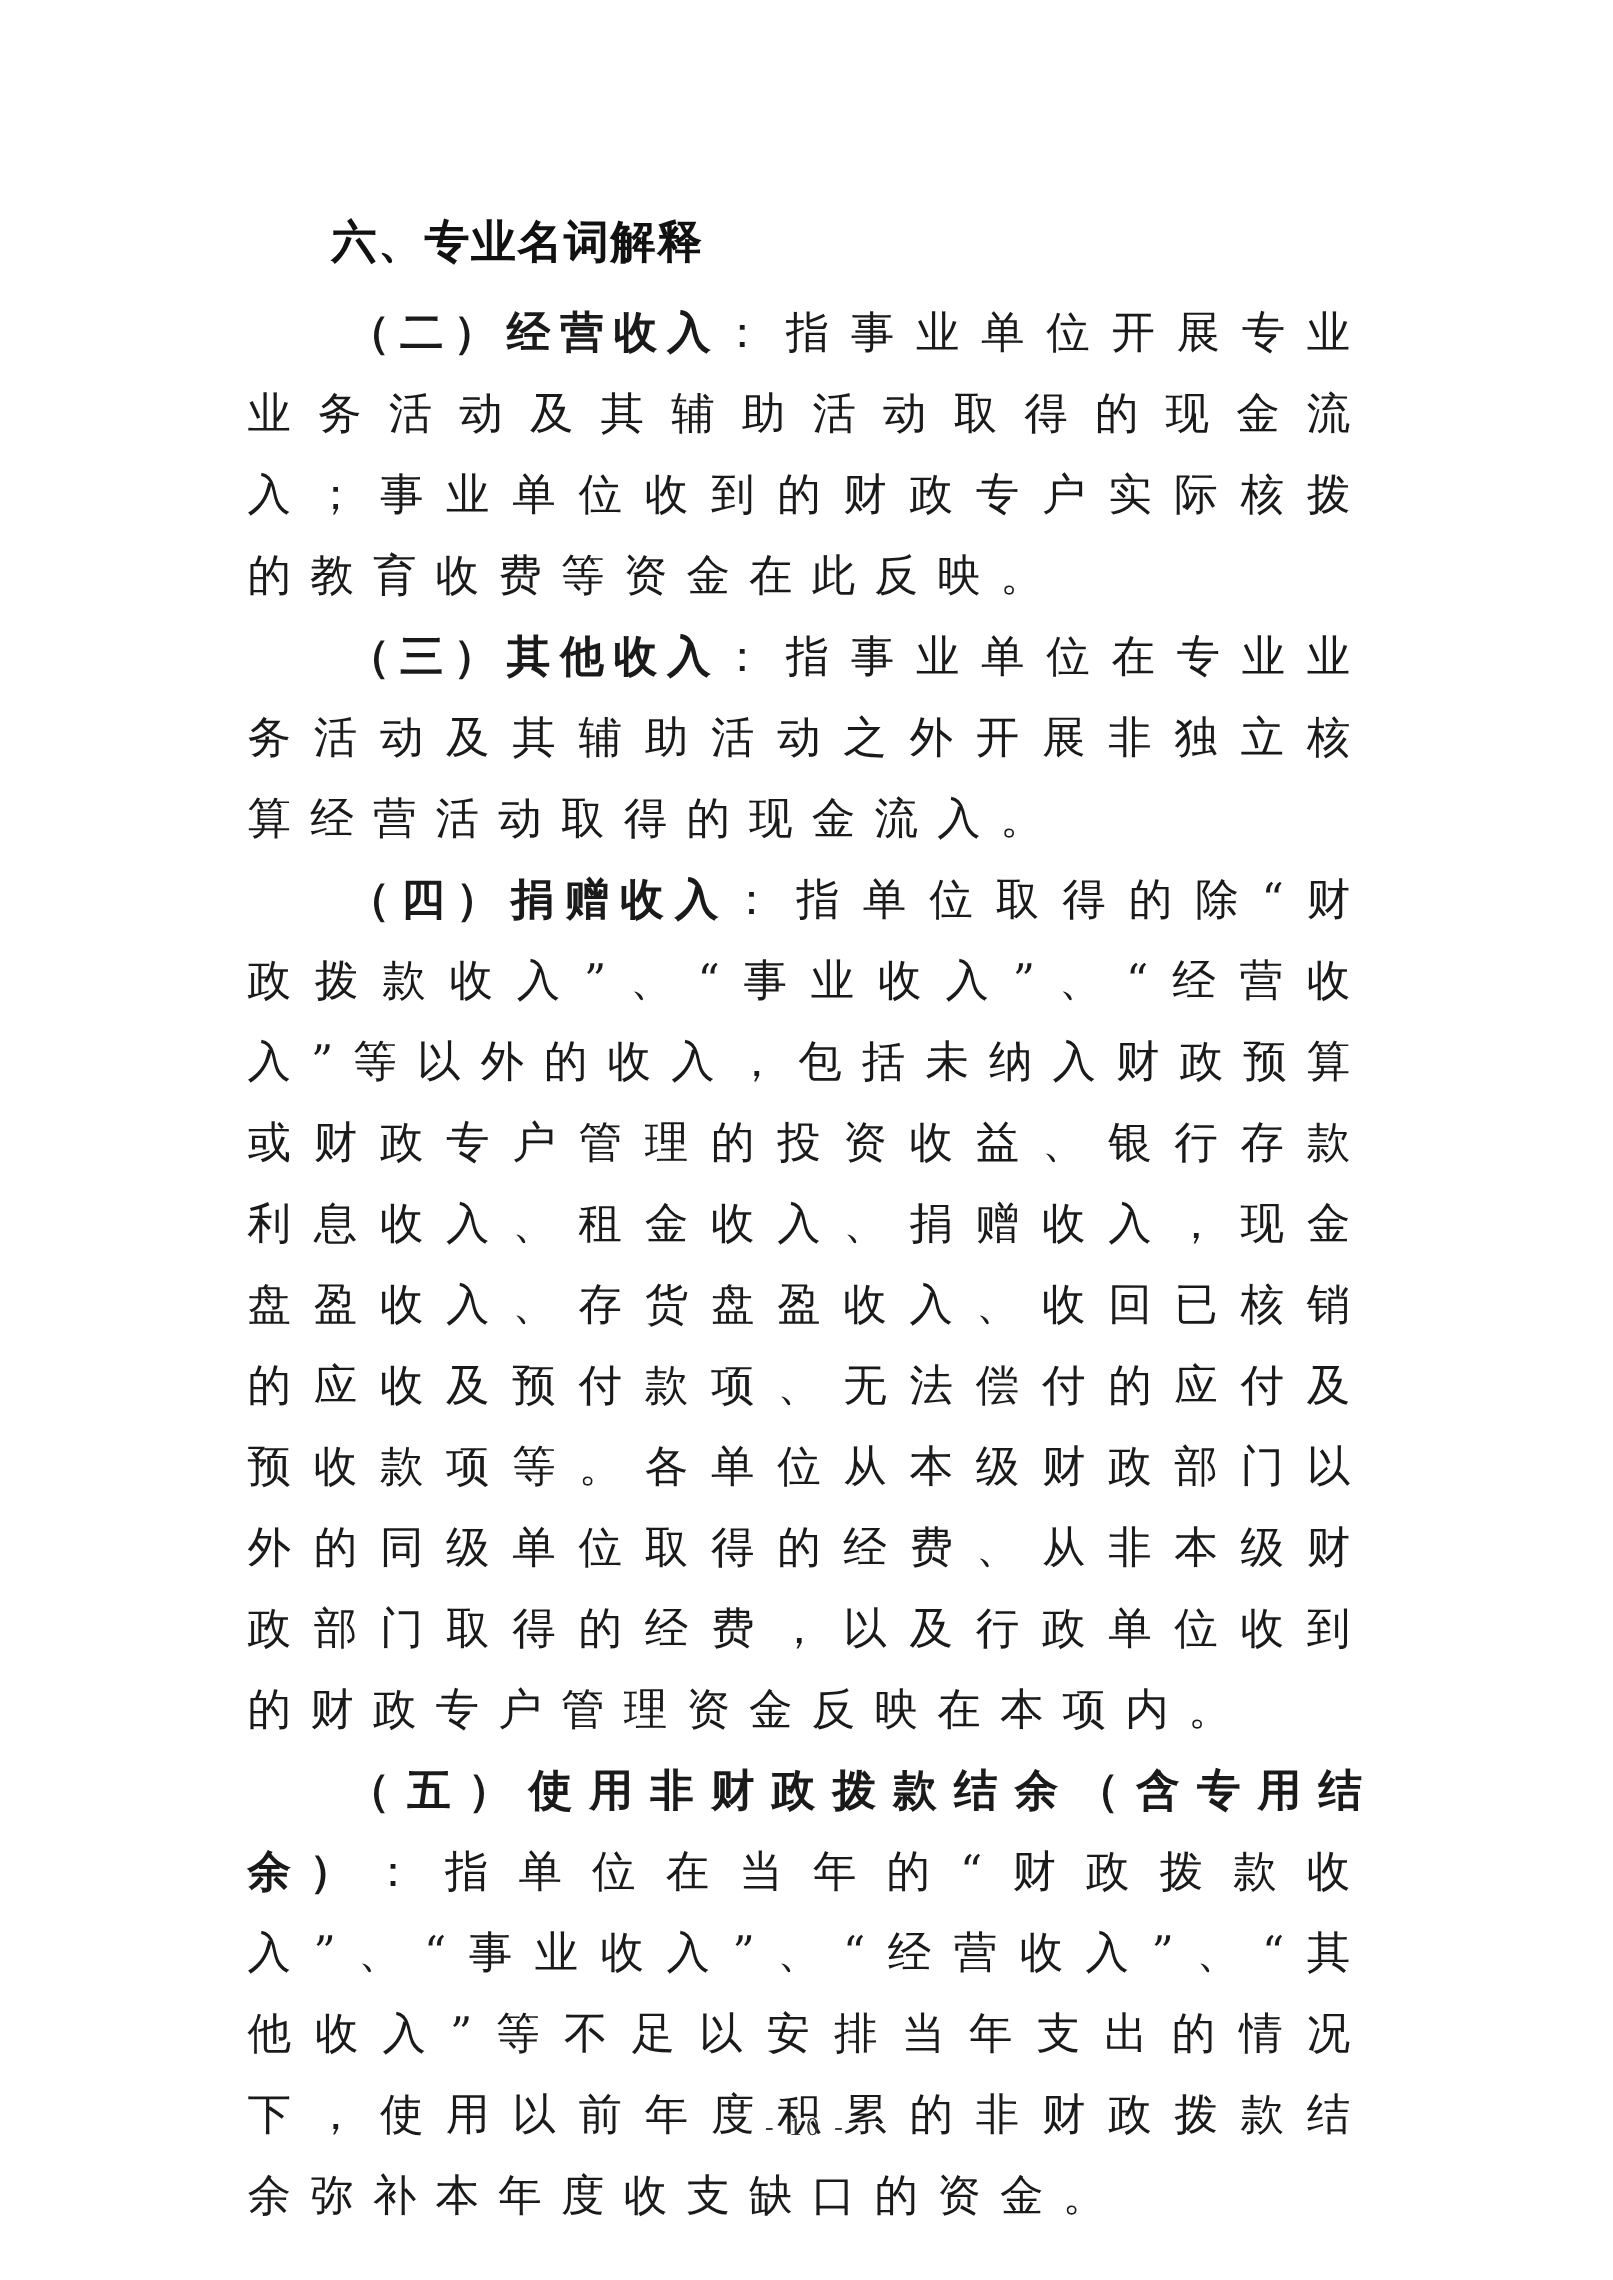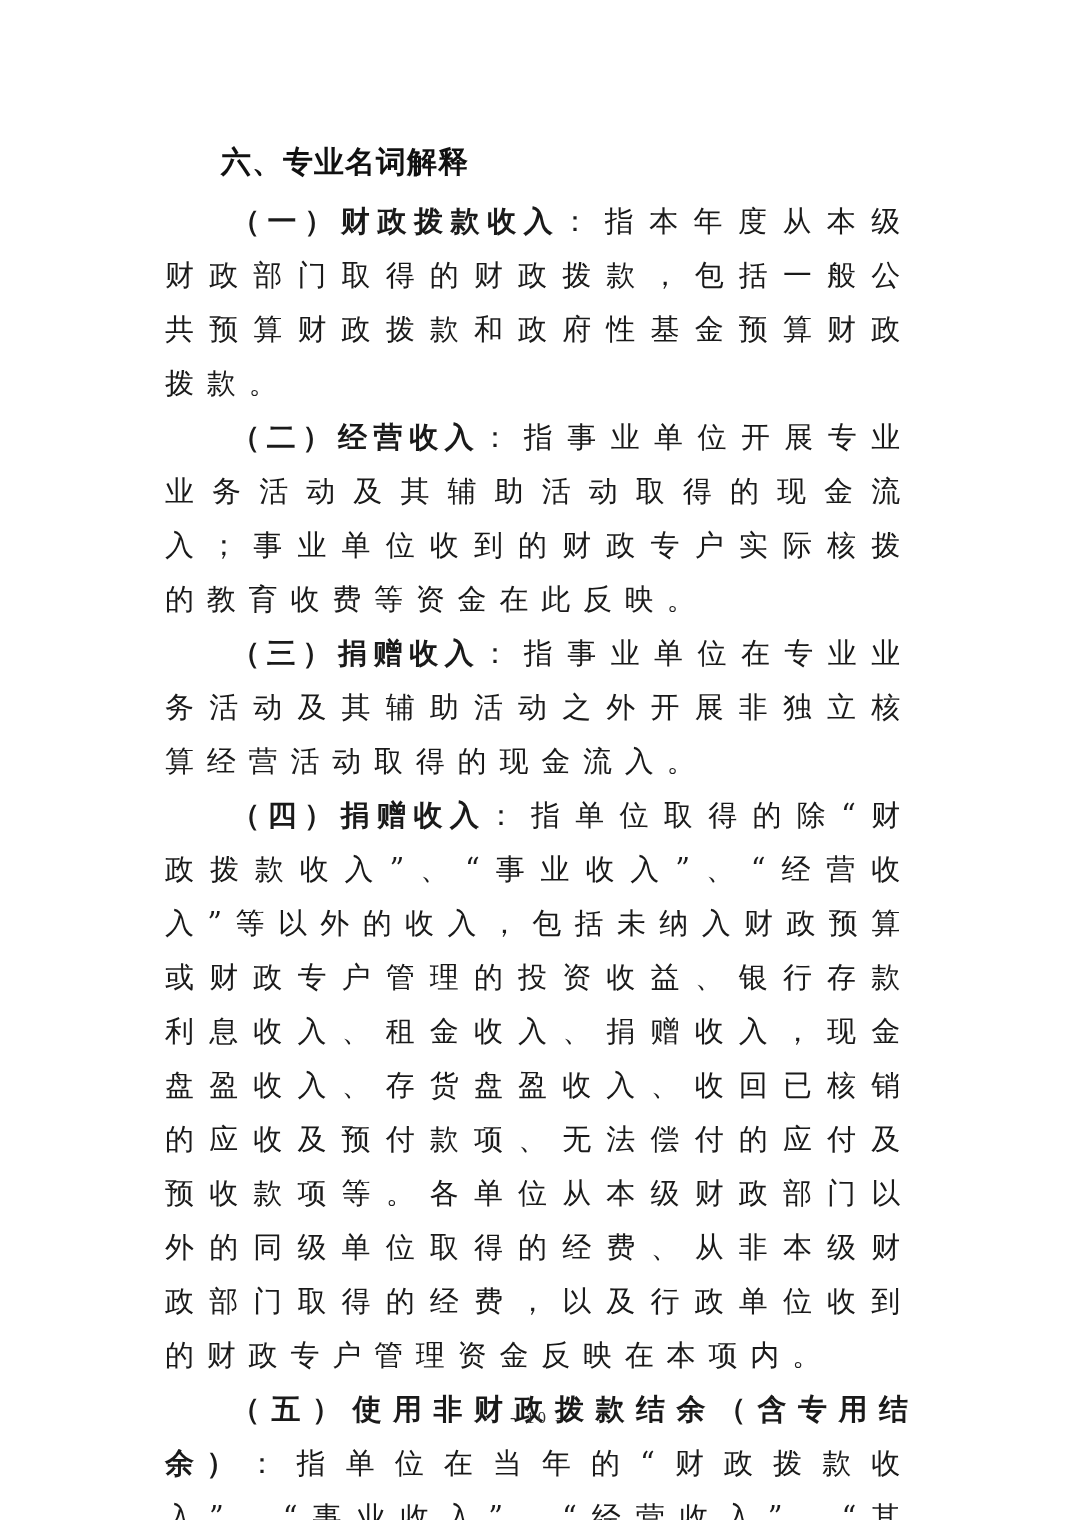--- a/index.html
+++ b/index.html
@@ -56,25 +56,24 @@
       color: #333333;
       letter-spacing: 3px;
     }
   </style>
 </head>
 <body>
 
 <div class="page">
   <h2 class="heading">六、专业名词解释</h2>
 
-  <p class="para"><span class="term">（一）财政拨款收入</span><span>：指本年度从本级财政部门取得的财政拨款，包括一般公共预算财政拨款和政府性基金预算财政拨款。</span></p>
 
   <p class="para"><span class="term">（二）经营收入</span><span>：指事业单位开展专业业务活动及其辅助活动取得的现金流入；事业单位收到的财政专户实际核拨的教育收费等资金在此反映。</span></p>
 
-  <p class="para"><span class="term">（三）捐赠收入</span><span>：指事业单位在专业业务活动及其辅助活动之外开展非独立核算经营活动取得的现金流入。</span></p>
+  <p class="para"><span class="term">（三）其他收入</span><span>：指事业单位在专业业务活动及其辅助活动之外开展非独立核算经营活动取得的现金流入。</span></p>
 
   <p class="para"><span class="term">（四）捐赠收入</span><span>：指单位取得的除“财政拨款收入”、“事业收入”、“经营收入”等以外的收入，包括未纳入财政预算或财政专户管理的投资收益、银行存款利息收入、租金收入、捐赠收入，现金盘盈收入、存货盘盈收入、收回已核销的应收及预付款项、无法偿付的应付及预收款项等。各单位从本级财政部门以外的同级单位取得的经费、从非本级财政部门取得的经费，以及行政单位收到的财政专户管理资金反映在本项内。</span></p>
 
   <p class="para"><span class="term">（五）使用非财政拨款结余（含专用结余）</span><span>：指单位在当年的“财政拨款收入”、“事业收入”、“经营收入”、“其他收入”等不足以安排当年支出的情况下，使用以前年度积累的非财政拨款结余弥补本年度收支缺口的资金。</span></p>
 
 </div>
 
 <div class="page-number">- 10 -</div>
 
 </body></html>

